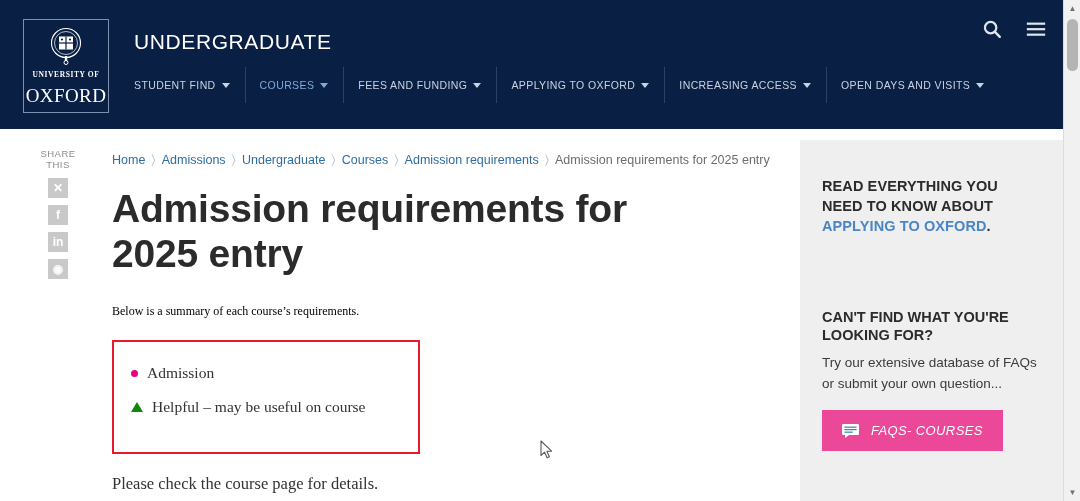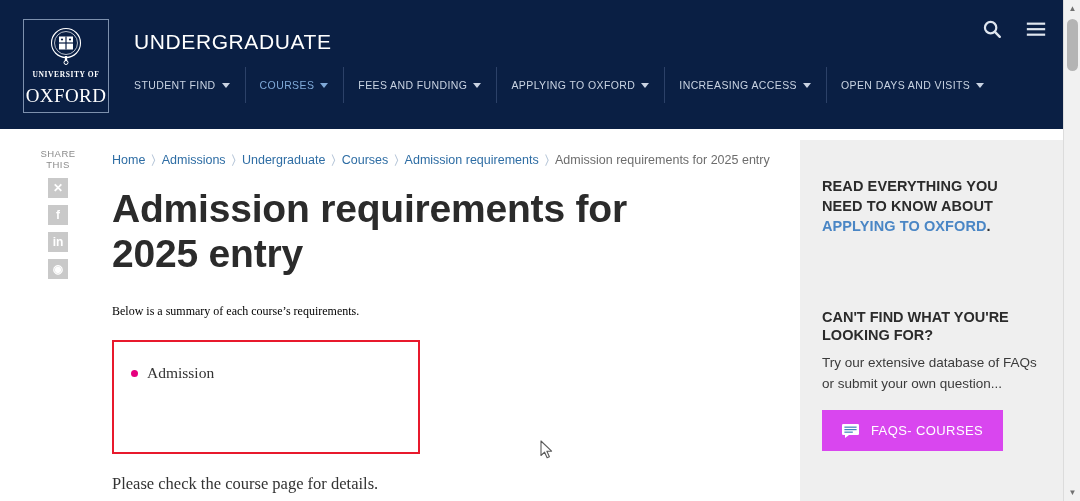--- a/index.html
+++ b/index.html
@@ -143,23 +143,24 @@
   .card-lead a { color:#4a86c5; text-decoration:none; cursor:pointer; }
   .card-title {
     font-size:14.5px; line-height:18px; font-weight:700; color:#2b2b2b;
     margin-bottom:8px;
   }
   .card-text {
     font-size:13.5px; line-height:21px; color:#3b3b3b;
   }
   .faq-btn {
     margin-top:16px; display:inline-flex; align-items:center; gap:12px;
-    background:#d946ef; color:#ffffff; border:none; cursor:pointer;
+    background:#ec4899; color:#ffffff; border:none; cursor:pointer;
     padding:13px 20px; font-size:13px; letter-spacing:.4px;
     font-family:"Liberation Sans", sans-serif;
+    font-style:italic;
   }
   .bubble { width:17px; height:14px; flex:none; }
   .card.stub { height:22px; padding:0; margin-bottom:0; }
 
   
   .cursor { position:absolute; left:540px; top:440px; width:14px; height:20px; }
 </style>
 </head>
 <body>
 
@@ -253,20 +254,24 @@
 
     <h1 class="page-title">Admission requirements for 2025 entry</h1>
 
     <p class="intro">Below is a summary of each course’s requirements.</p>
 
     <div class="legend-box" id="legend-box" style="border-color: rgb(232, 25, 44);">
         <div class="legend-row">
           <span class="m-dot" style="background: rgb(230, 0, 126);"></span>
           <span>Admission</span>
         </div>
+        <div class="legend-row">
+          <span class="m-tri" style="border-bottom-color: rgb(19, 136, 8);"></span>
+          <span>Helpful – may be useful on course</span>
+        </div>
       </div>
 
     <p class="outro">Please check the course page for details.</p>
 
   </div>
 
   <div class="aside">
 
     <div class="card">
       <div class="card-lead">

